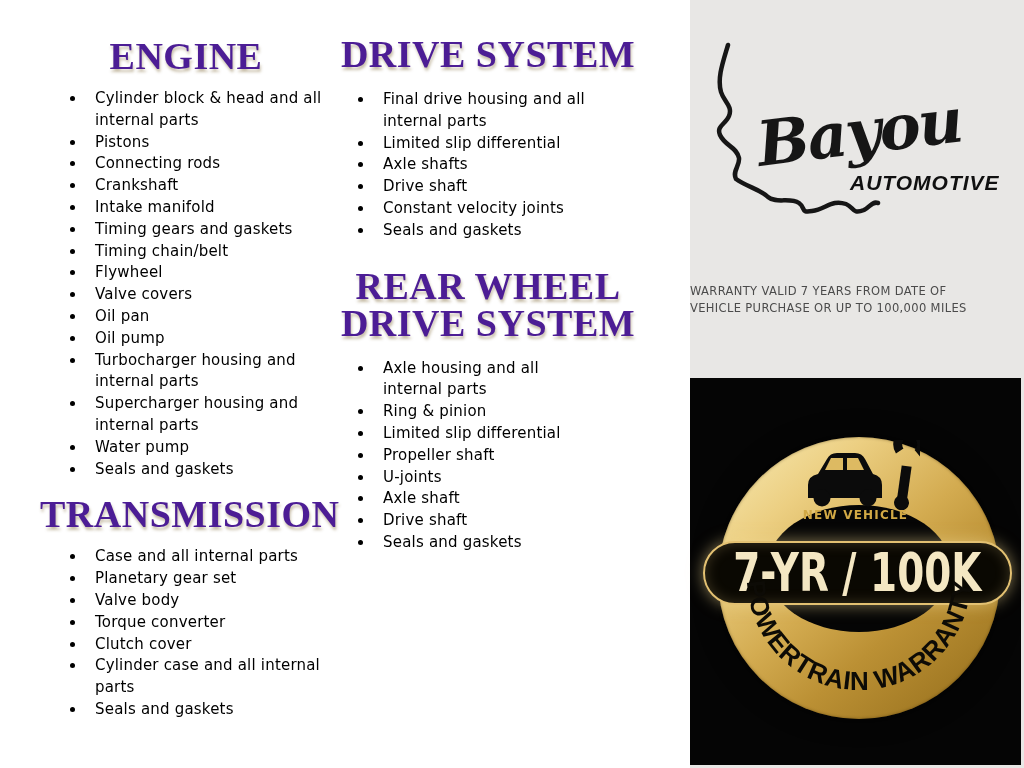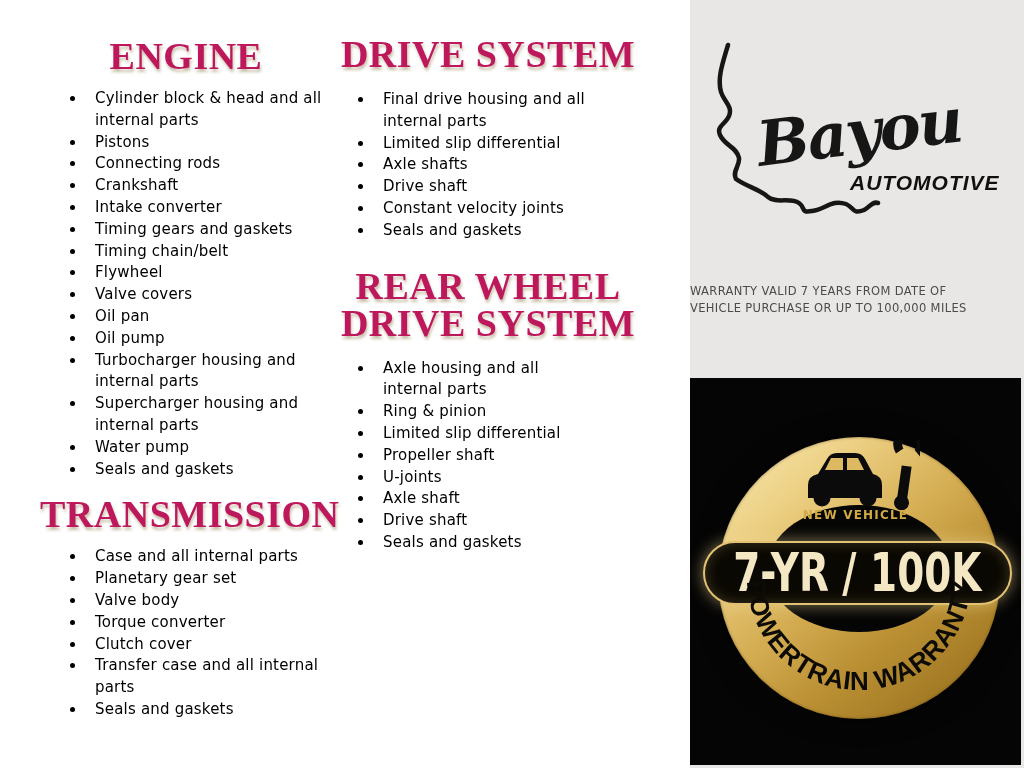--- a/index.html
+++ b/index.html
@@ -11,21 +11,21 @@
 
   
   .col { position:absolute; top:36px; }
   .col1 { left:40px;  width:292px; }
   .col2 { left:336px; width:304px; }
 
   .sec-title {
     margin:0; text-align:center;
     font-family:"Liberation Serif", serif; font-weight:700;
     font-size:38px; line-height:40px; letter-spacing:0.5px;
-    color:#be185d;
+    color:#4c1d95;
     text-shadow:1px 3px 3px rgba(110,85,25,0.38);
   }
   .sec-title.mt { margin-top:14px; }
   .sec-title.mt2 { margin-top:26px; }
   .sec-title .tline { display:block; line-height:37px; }
 
   .parts-list { list-style:disc; margin:12px 0 0 0; padding:0 0 0 46px; }
   .col2 .parts-list { margin-top:16px; padding-left:38px; }
   .part {
     padding-left:9px; margin:0;
@@ -95,21 +95,21 @@
 <div class="page">
 
   <section class="col col1">
     <h2 class="sec-title">ENGINE</h2>
     <ul class="parts-list">
       <li class="part">Cylinder block &amp; head and all
 internal parts</li>
       <li class="part">Pistons</li>
       <li class="part">Connecting rods</li>
       <li class="part">Crankshaft</li>
-      <li class="part">Intake converter</li>
+      <li class="part">Intake manifold</li>
       <li class="part">Timing gears and gaskets</li>
       <li class="part">Timing chain/belt</li>
       <li class="part">Flywheel</li>
       <li class="part">Valve covers</li>
       <li class="part">Oil pan</li>
       <li class="part">Oil pump</li>
       <li class="part">Turbocharger housing and
 internal parts</li>
       <li class="part">Supercharger housing and
 internal parts</li>
@@ -117,21 +117,21 @@
       <li class="part">Seals and gaskets</li>
     </ul>
 
     <h2 class="sec-title mt">TRANSMISSION</h2>
     <ul class="parts-list">
       <li class="part">Case and all internal parts</li>
       <li class="part">Planetary gear set</li>
       <li class="part">Valve body</li>
       <li class="part">Torque converter</li>
       <li class="part">Clutch cover</li>
-      <li class="part">Transfer case and all internal
+      <li class="part">Cylinder case and all internal
 parts</li>
       <li class="part">Seals and gaskets</li>
     </ul>
   </section>
 
   <section class="col col2">
     <h2 class="sec-title">
       <span class="tline">DRIVE SYSTEM</span>
     </h2>
     <ul class="parts-list">

